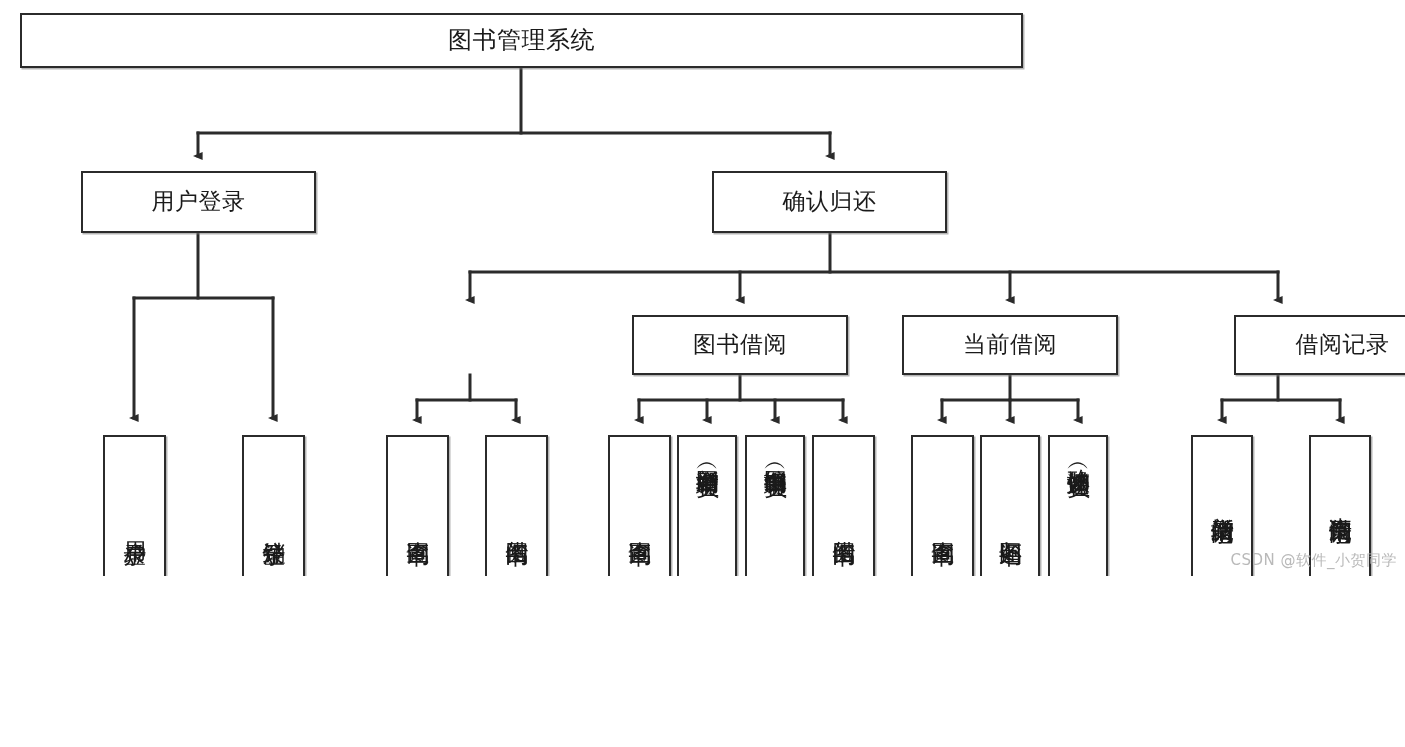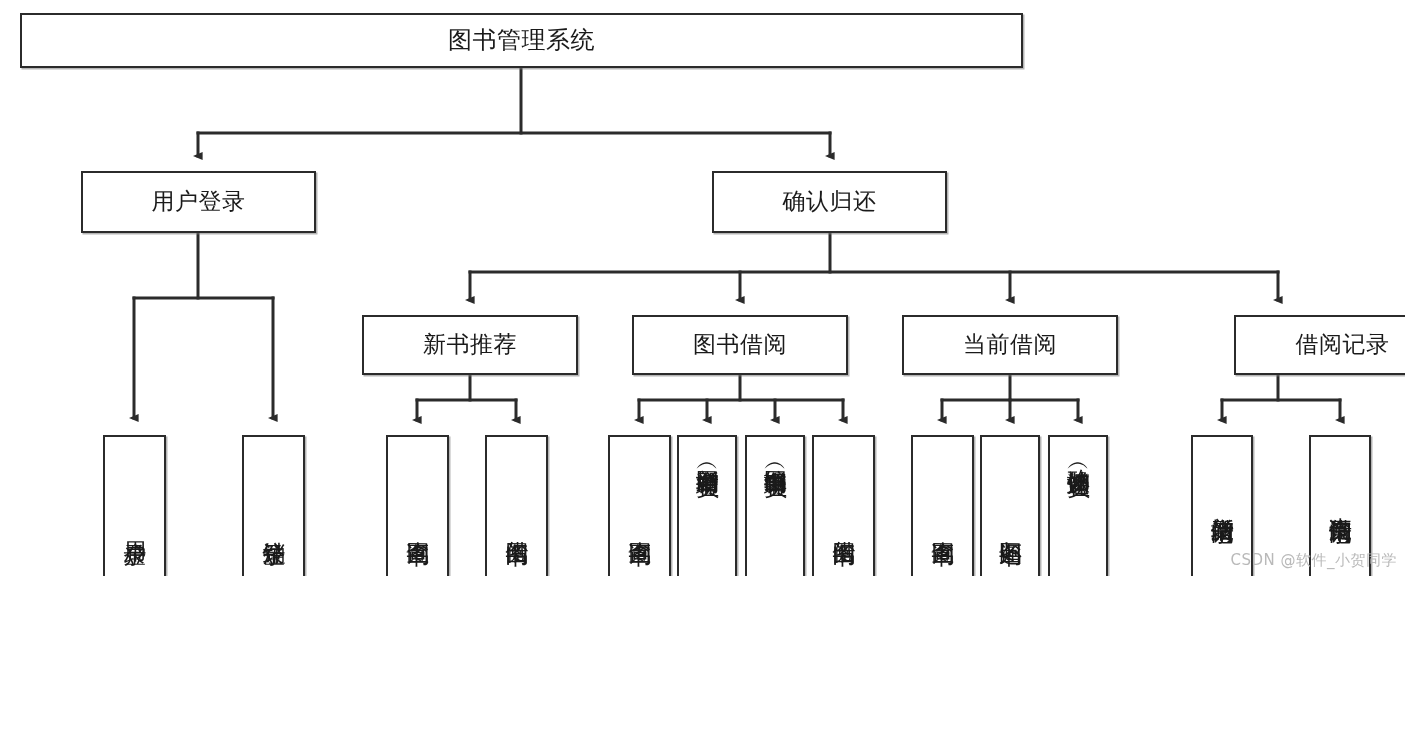--- a/index.html
+++ b/index.html
@@ -136,23 +136,20 @@
     <span class="label">图书管理系统</span>
   </div>
 
   <div class="node horizontal" style="left:81px; top:171px; width:235px; height:62px;">
     <span class="label">用户登录</span>
   </div>
   <div class="node horizontal" style="left:712px; top:171px; width:235px; height:62px;">
     <span class="label">确认归还</span>
   </div>
 
-  <div class="node horizontal" style="left:362px; top:315px; width:216px; height:60px;">
-    <span class="label">新书推荐</span>
-  </div>
   <div class="node horizontal" style="left:632px; top:315px; width:216px; height:60px;">
     <span class="label">图书借阅</span>
   </div>
   <div class="node horizontal" style="left:902px; top:315px; width:216px; height:60px;">
     <span class="label">当前借阅</span>
   </div>
   <div class="node horizontal" style="left:1234px; top:315px; width:217px; height:60px;">
     <span class="label">借阅记录</span>
   </div>
 

